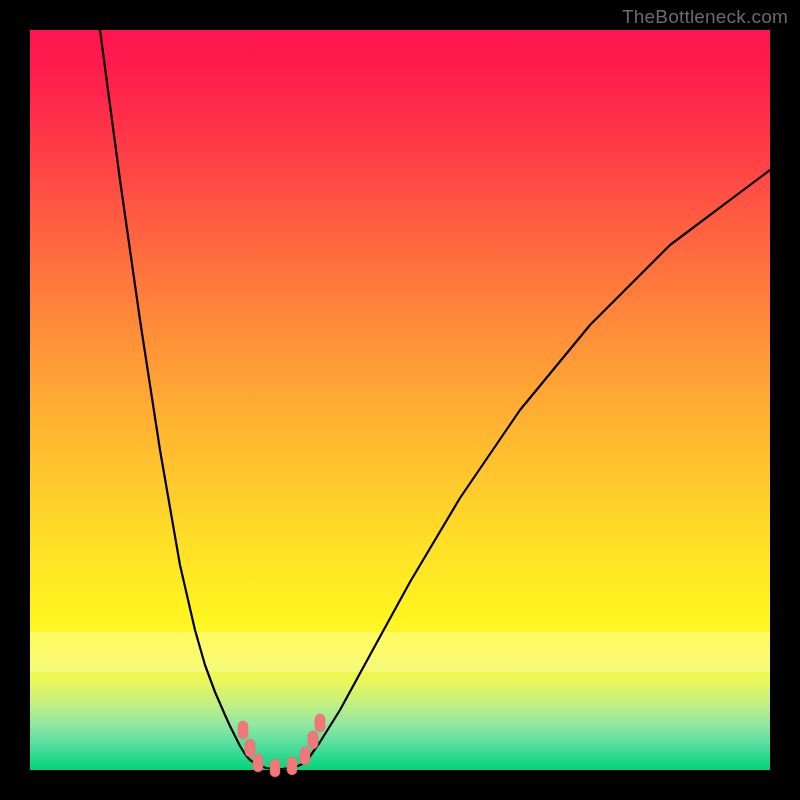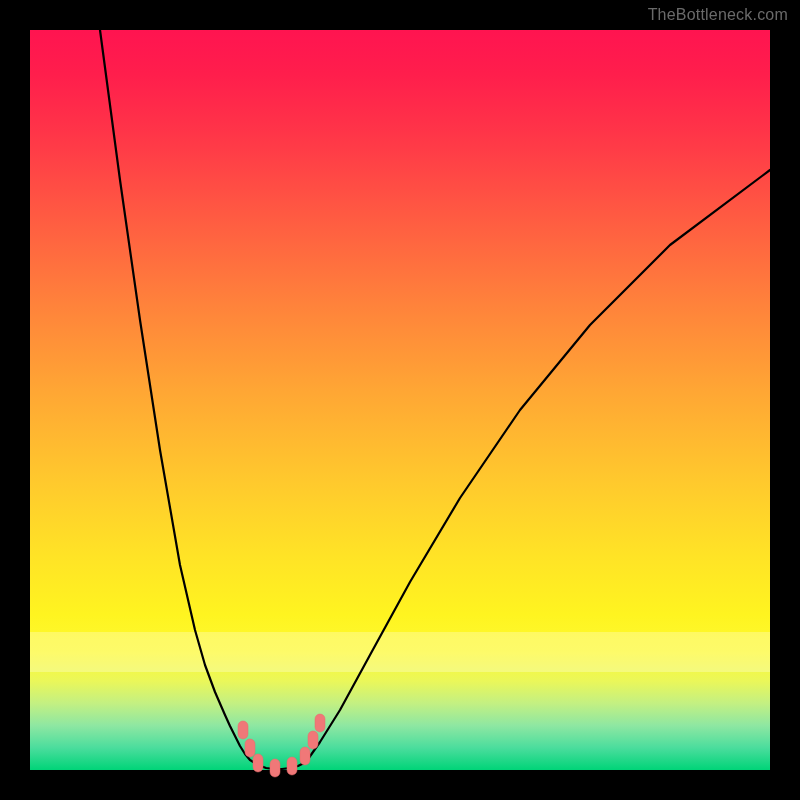--- a/index.html
+++ b/index.html
@@ -32,21 +32,21 @@
       #8ee7a2 94%,
       #4bdd9d 97%,
       #00d478 100%
     );
   }
   .watermark {
     position: absolute;
     top: 6px;
     right: 12px;
     font-family: Arial, Helvetica, sans-serif;
-    font-size: 16px;
+    font-size: 19px;
     color: #6a6a6a;
     letter-spacing: 0.2px;
   }
   svg.plot {
     position: absolute;
     left: 0;
     top: 0;
   }
   .pale-band {
     position: absolute;

